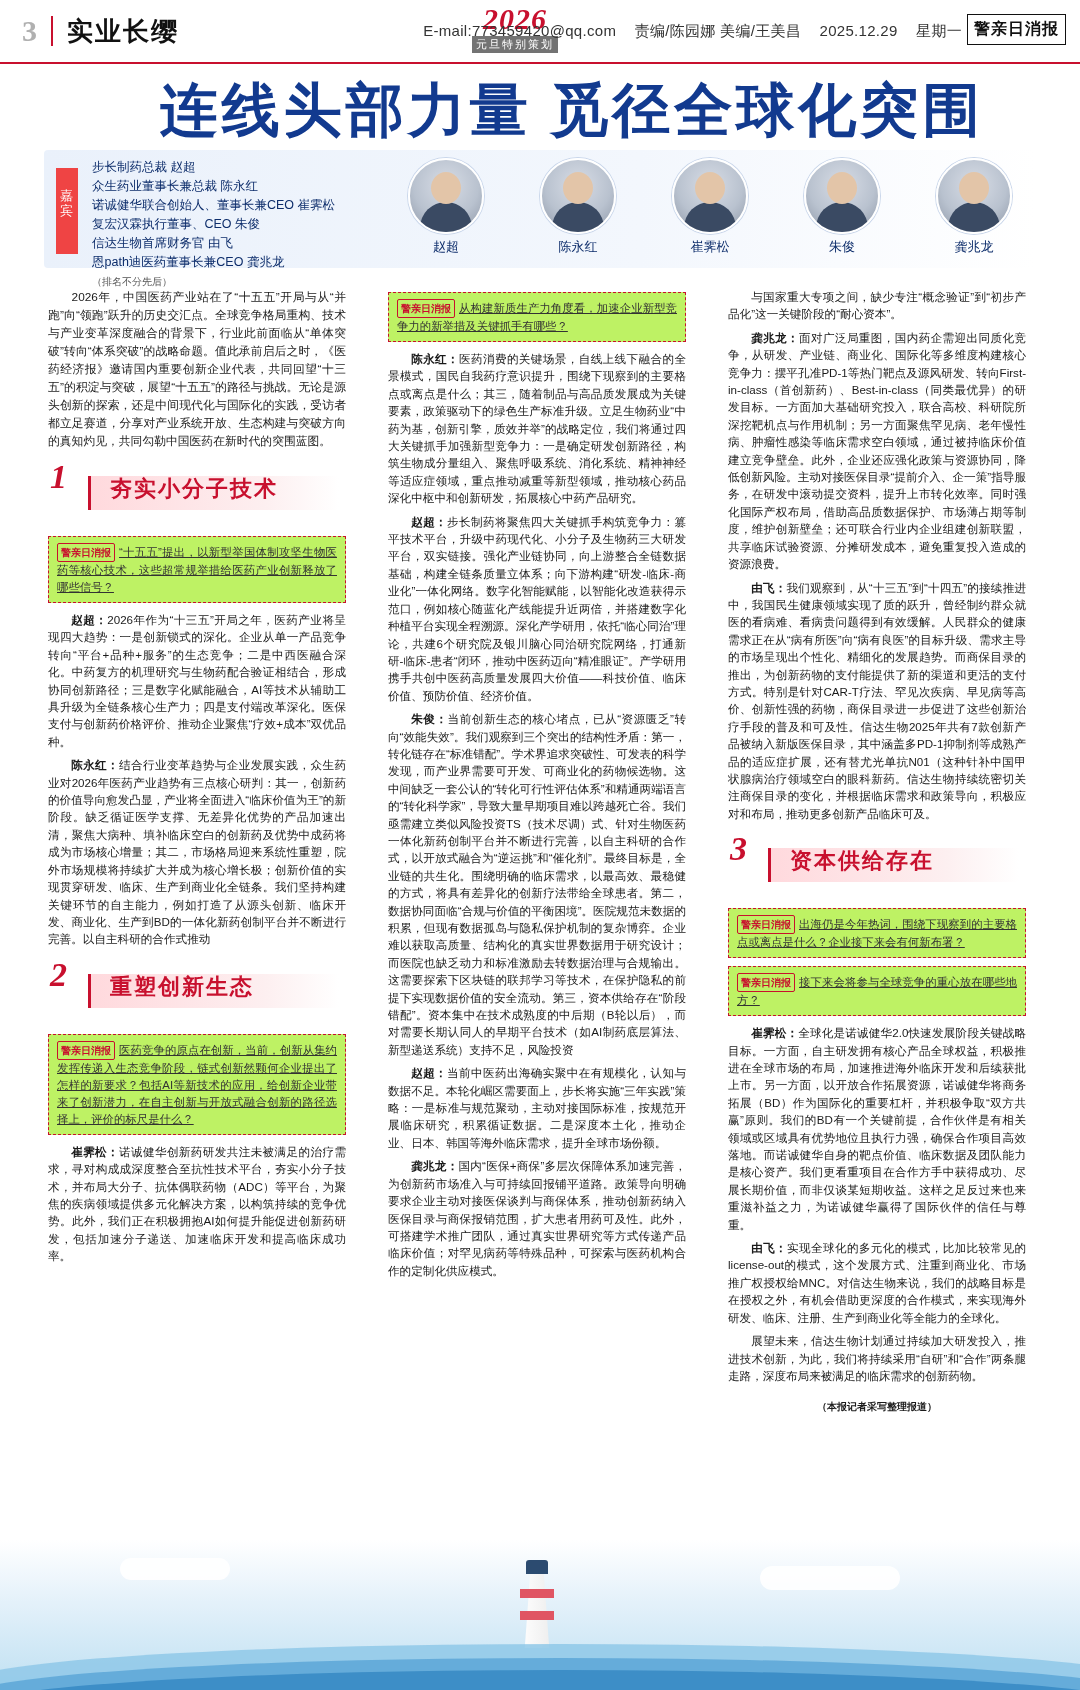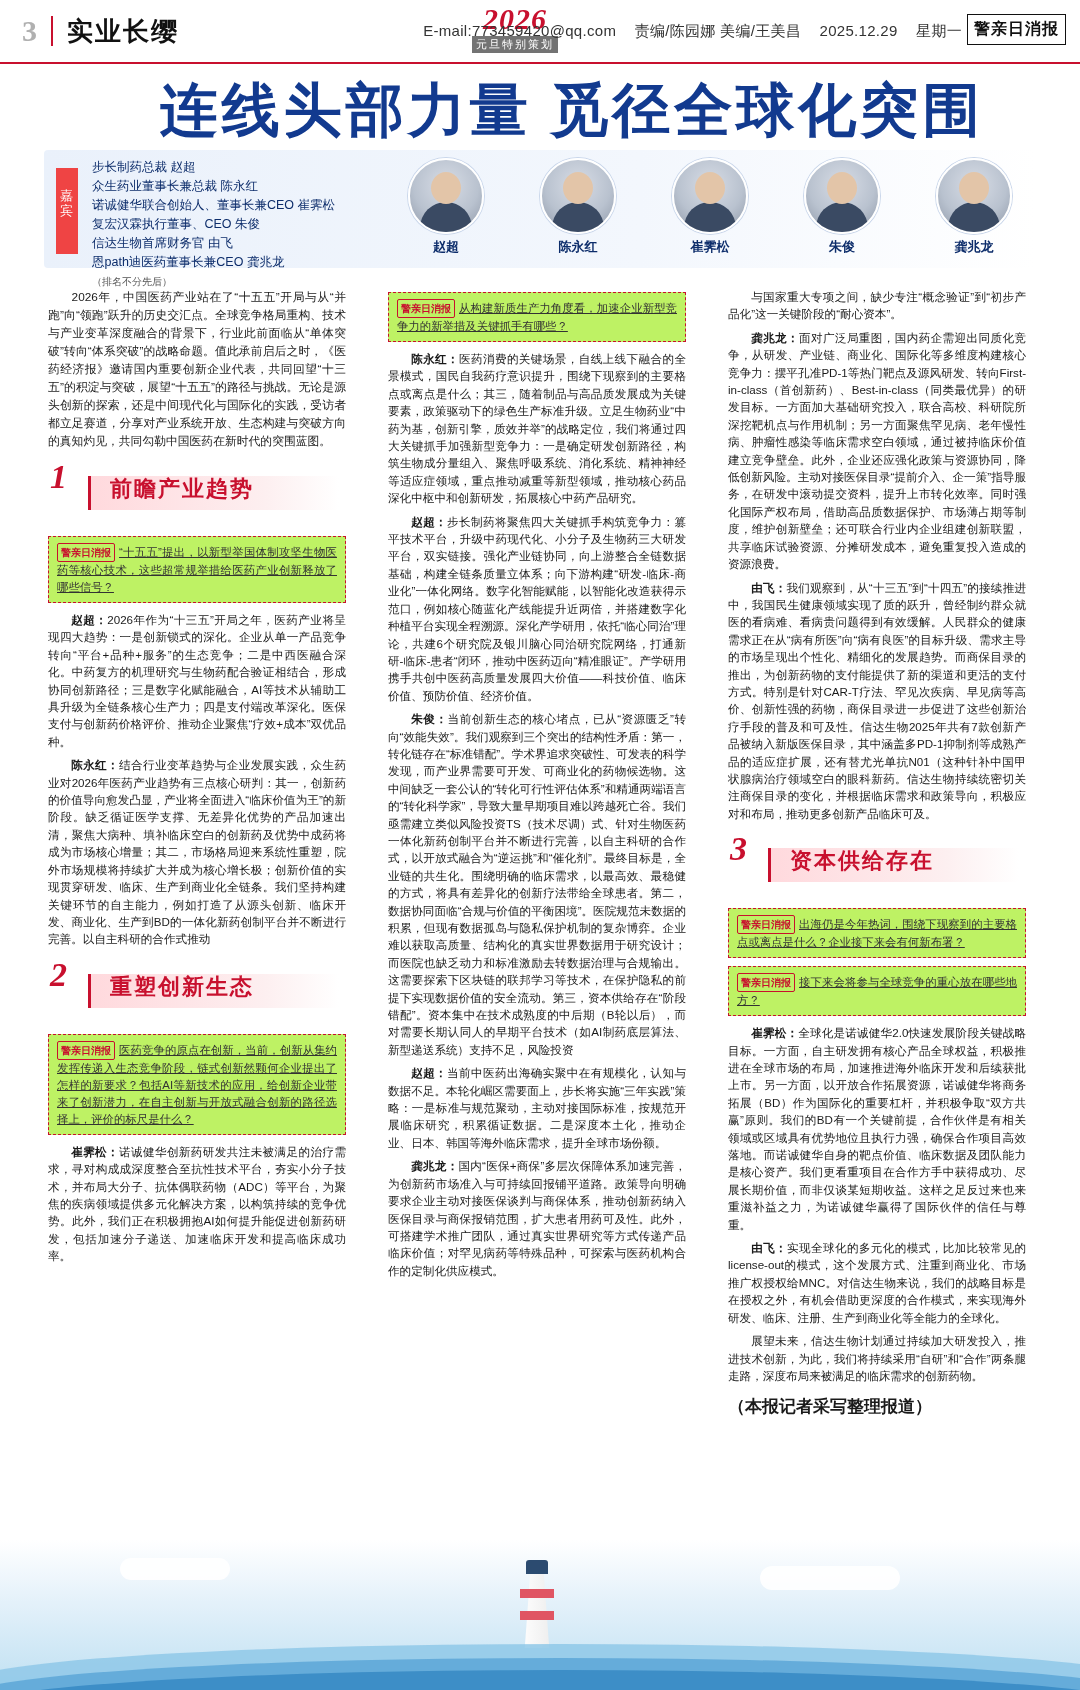--- a/index.html
+++ b/index.html
@@ -89,21 +89,21 @@
   .avatar:after{
     content:"";position:absolute;left:50%;top:58%;
     width:52px;height:44px;margin-left:-26px;border-radius:26px 26px 0 0;
     background:#3a4a63;
   }
   .avatar:before{
     content:"";position:absolute;left:50%;top:16%;
     width:30px;height:32px;margin-left:-15px;border-radius:50%;
     background:#e3c5a8;z-index:2;
   }
-  .avatar-name{font-size:13px;color:#0d2d6b;font-weight:bold;}
+  .avatar-name{font-size:13px;color:#0d2d6b;font-weight:normal;}
   
   .col{
     position:absolute;top:288px;width:298px;
     font-size:11.6px;line-height:17.4px;color:#1a1a1a;
     text-align:justify;
   }
   .col p{margin:0 0 6px 0;text-indent:2em;}
   .c1{left:48px;}
   .c2{left:388px;}
   .c3{left:728px;}
@@ -131,21 +131,21 @@
     padding:6px 8px;margin:4px 0 8px 0;
     font-size:11.4px;line-height:17px;color:#333;text-align:justify;text-decoration:underline;
   }
   .qbox .qlabel{
     display:inline-block;color:#c8102e;font-weight:bold;
     border:1px solid #c8102e;border-radius:2px;
     font-size:10px;padding:0 3px;margin-right:4px;
     font-family:"Liberation Serif",serif;
   }
   .spk{font-weight:bold;}
-  .endnote{text-align:left;font-weight:bold;font-size:17px;margin-top:14px;}
+  .endnote{text-align:center;font-weight:bold;font-size:10px;margin-top:14px;}
   
   .bottom-art{
     position:absolute;left:0;bottom:0;width:1080px;height:150px;
     background:linear-gradient(180deg,#ffffff 0%,#e8f3fb 35%,#bfe0f2 100%);
     overflow:hidden;
   }
   .wave{
     position:absolute;left:-40px;width:1200px;height:80px;border-radius:50%;
   }
   .w1{bottom:-34px;background:#8fc8e8;opacity:.85;}
@@ -224,21 +224,21 @@
     <div class="avatar-name">龚兆龙</div>
   </div>
 </div>
 
 <div class="col c1">
   <p class="lead">2026年，中国医药产业站在了“十五五”开局与从“并跑”向“领跑”跃升的历史交汇点。全球竞争格局重构、技术与产业变革深度融合的背景下，行业此前面临从“单体突破”转向“体系突破”的战略命题。值此承前启后之时，《医药经济报》邀请国内重要创新企业代表，共同回望“十三五”的积淀与突破，展望“十五五”的路径与挑战。无论是源头创新的探索，还是中间现代化与国际化的实践，受访者都立足赛道，分享对产业系统开放、生态构建与突破方向的真知灼见，共同勾勒中国医药在新时代的突围蓝图。</p>
 
   <div class="sec-head">
     <div class="sec-num">1</div>
     <div class="sec-bar"></div>
-    <div class="sec-title">前瞻产业趋势</div>
+    <div class="sec-title">夯实小分子技术</div>
   </div>
 
   <div class="qbox">
     <span class="qlabel">警亲日消报</span><span>“十五五”提出，以新型举国体制攻坚生物医药等核心技术，这些超常规举措给医药产业创新释放了哪些信号？</span>
   </div>
 
   <p><span class="spk">赵超：</span><span>2026年作为“十三五”开局之年，医药产业将呈现四大趋势：一是创新锁式的深化。企业从单一产品竞争转向“平台+品种+服务”的生态竞争；二是中西医融合深化。中药复方的机理研究与生物药配合验证相结合，形成协同创新路径；三是数字化赋能融合，AI等技术从辅助工具升级为全链条核心生产力；四是支付端改革深化。医保支付与创新药价格评价、推动企业聚焦“疗效+成本”双优品种。</span></p>
 
   <p><span class="spk">陈永红：</span><span>结合行业变革趋势与企业发展实践，众生药业对2026年医药产业趋势有三点核心研判：其一，创新药的价值导向愈发凸显，产业将全面进入“临床价值为王”的新阶段。缺乏循证医学支撑、无差异化优势的产品加速出清，聚焦大病种、填补临床空白的创新药及优势中成药将成为市场核心增量；其二，市场格局迎来系统性重塑，院外市场规模将持续扩大并成为核心增长极；创新价值的实现贯穿研发、临床、生产到商业化全链条。我们坚持构建关键环节的自主能力，例如打造了从源头创新、临床开发、商业化、生产到BD的一体化新药创制平台并不断进行完善。以自主科研的合作式推动</span></p>
 

